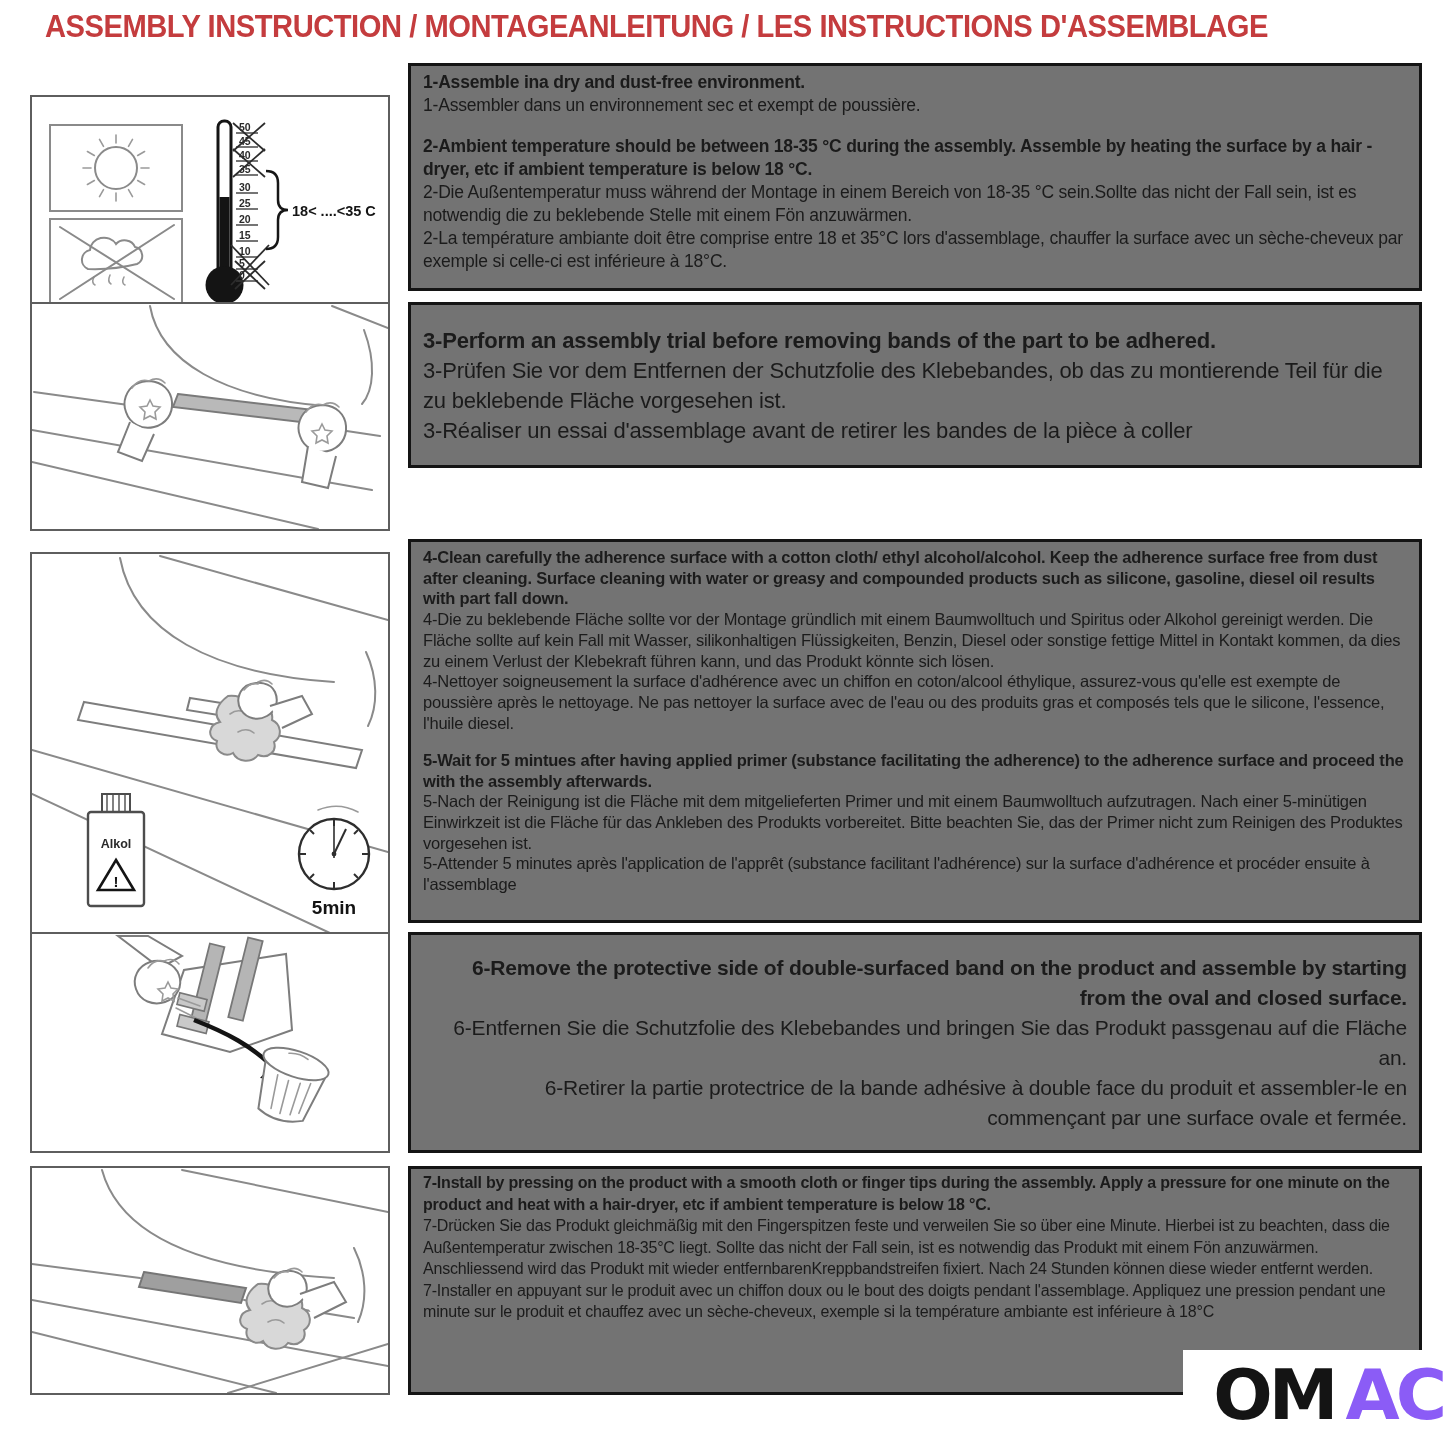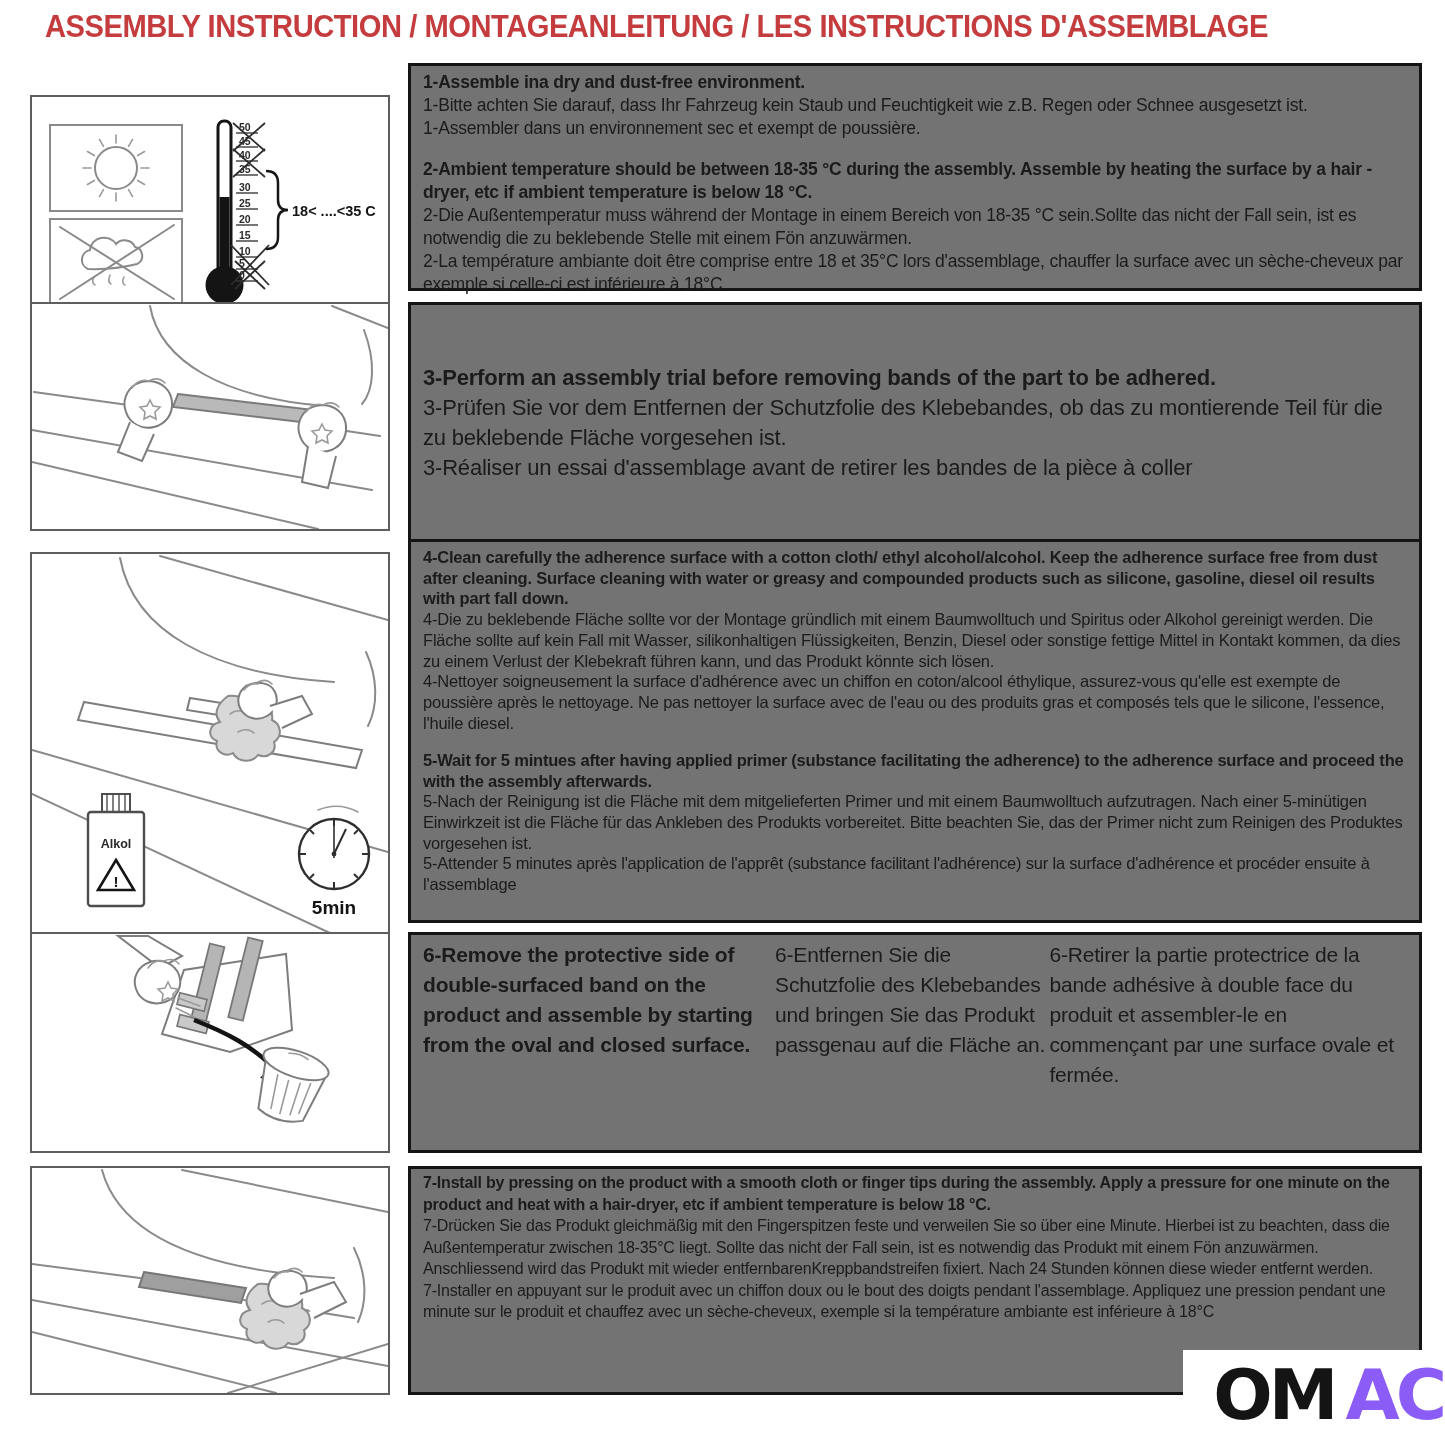--- a/index.html
+++ b/index.html
@@ -19,21 +19,21 @@
   .txt{
     position:absolute;left:408px;width:1014px;border:3px solid #141414;
     background:#737373;box-sizing:border-box;padding:5px 12px 4px 12px;
   }
   .txt p{margin:0;}
   .b{font-weight:700;}
   .gap{height:1em;}
   .t1{font-size:17.5px;line-height:23px;letter-spacing:-0.2px;}
   .t2{font-size:22px;line-height:30px;letter-spacing:-0.2px;display:flex;flex-direction:column;justify-content:center;}
   .t3{font-size:16.5px;line-height:20.7px;letter-spacing:-0.2px;}
-  .t4{font-size:21px;line-height:30px;letter-spacing:-0.2px;display:flex;justify-content:center;}
+  .t4{font-size:21px;line-height:30px;letter-spacing:-0.2px;display:flex;flex-direction:column;justify-content:center;text-align:right;}
   .t5{font-size:16px;line-height:21.5px;letter-spacing:-0.2px;padding-top:3px;}
   .logo{
     position:absolute;left:1183px;top:1350px;width:260px;height:90px;background:#fff;
     display:flex;align-items:center;justify-content:flex-end;z-index:5;
     font-family:"DejaVu Sans",sans-serif;font-weight:800;font-size:70px;
     letter-spacing:-4px;line-height:1;gap:11px;
   }
   .logo .k{color:#141414;}
   .logo .r{color:#8b5cf6;}
   svg{display:block;}
@@ -119,21 +119,20 @@
         <line x1="203" y1="164" x2="233" y2="192"></line>
           <line x1="233" y1="164" x2="203" y2="192"></line>
       </g>
       <path d="M234,74 Q246,74 246,86 L246,103 Q246,113 256,113 Q246,113 246,123 L246,140 Q246,152 234,152" class="blk" stroke-width="2.5"></path>
       <text x="260" y="119" font-size="14.5" font-weight="700" fill="#141414">18&lt; ....&lt;35 C</text>
     </g>
   </svg>
 </div>
 <div class="txt t1" style="top:63px;height:228px;">
   <p class="b">1-Assemble ina dry and dust-free environment.</p>
-  <p>1-Bitte achten Sie darauf, dass Ihr Fahrzeug kein Staub und Feuchtigkeit wie z.B. Regen oder Schnee ausgesetzt ist.</p>
   <p>1-Assembler dans un environnement sec et exempt de poussière.</p>
   <div class="gap"></div>
   <p class="b">2-Ambient temperature should be between 18-35 °C  during the assembly. Assemble by heating the surface by a hair -dryer, etc if ambient temperature is below 18 °C.</p>
   <p>2-Die Außentemperatur muss während der Montage in einem Bereich von 18-35 °C  sein.Sollte das nicht der Fall sein, ist es notwendig die zu beklebende Stelle mit einem Fön anzuwärmen.</p>
   <p>2-La température ambiante doit être comprise entre 18 et 35°C lors d'assemblage, chauffer la surface avec un sèche-cheveux par exemple si celle-ci est inférieure à 18°C.</p>
 </div>
 
 <div class="illus" style="top:302px;height:229px;">
   <svg width="356" height="225" viewBox="0 0 356 225">
     <path d="M118,2 C128,58 192,94 294,102" class="ln"></path>
@@ -153,21 +152,21 @@
     </g>
 
     <g>
       <path d="M278,104 c-10,6 -14,18 -10,28 c4,12 16,18 28,15 c12,-3 19,-13 18,-25 c-1,-12 -10,-20 -22,-21 c-5,0 -10,1 -14,3 z" class="wh"></path>
       <path d="M274,108 q7,-10 17,-7 M291,101 q9,-5 16,2" class="lnt"></path>
       <path d="M276,142 l-6,36 l26,6 l8,-32" class="wh"></path>
       <path d="M290,120 l3,6 7,1 -5,5 1,7 -6,-3 -6,3 1,-7 -5,-5 7,-1 z" class="lnt"></path>
     </g>
   </svg>
 </div>
-<div class="txt t2" style="top:302px;height:240px;">
+<div class="txt t2" style="top:302px;height:166px;">
   <p class="b">3-Perform an assembly trial before removing bands of the part to be adhered.</p>
   <p>3-Prüfen Sie vor dem Entfernen der Schutzfolie des Klebebandes, ob das zu montierende Teil für die zu beklebende Fläche vorgesehen ist.</p>
   <p>3-Réaliser un essai d'assemblage avant de retirer les bandes de la pièce à coller</p>
 </div>
 
 <div class="illus" style="top:552px;height:396px;">
   <svg width="356" height="380" viewBox="0 0 356 380">
     <path d="M88,4 C102,78 180,120 302,128" class="ln"></path>
     <path d="M128,2 L356,66" class="ln"></path>
     <path d="M334,98 C346,124 346,152 336,172" class="ln"></path>

